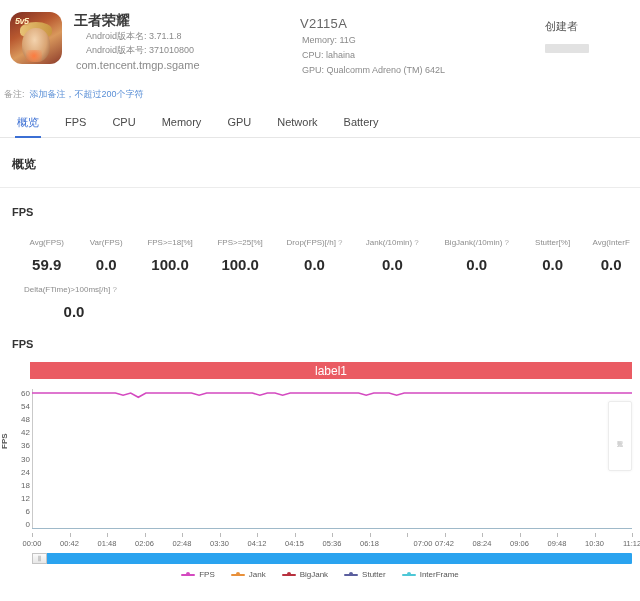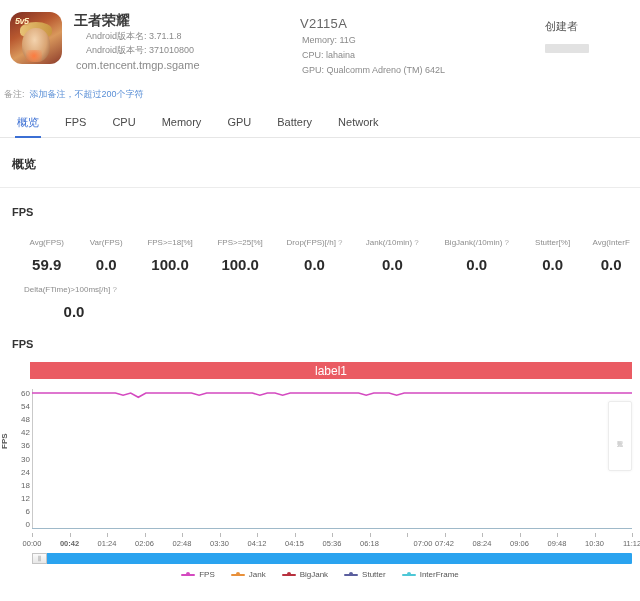--- a/index.html
+++ b/index.html
@@ -199,22 +199,22 @@
   <span class="remark-label">备注:</span>
   <span class="remark-link">添加备注，不超过200个字符</span>
 </div>
 
 <div class="tabbar">
   <div class="tab active">概览</div>
   <div class="tab">FPS</div>
   <div class="tab">CPU</div>
   <div class="tab">Memory</div>
   <div class="tab">GPU</div>
+  <div class="tab">Network</div>
   <div class="tab">Battery</div>
-  <div class="tab">Network</div>
 </div>
 
 <div class="section-title">概览</div>
 <div class="divider"></div>
 
 <div class="block-title">FPS</div>
 
 <div class="metrics">
   <div class="metric-row">
     <div class="metric" style="width:64px">
@@ -295,23 +295,23 @@
 
     <div class="tooltip-box">
       <span class="tooltip-text">暂无数据</span>
     </div>
   </div>
 
   <div class="xticks" id="xticks">
       <div class="xtick-mark" style="left: 0%;"></div>
       <div class="xtick" style="left: 0%;">00:00</div>
       <div class="xtick-mark" style="left: 6.25%;"></div>
-      <div class="xtick" style="left: 6.25%; font-weight: bold;">00:42</div>
+      <div class="xtick" style="left: 6.25%;">00:42</div>
       <div class="xtick-mark" style="left: 12.5%;"></div>
-      <div class="xtick" style="left: 12.5%;">01:24</div>
+      <div class="xtick" style="left: 12.5%;">01:48</div>
       <div class="xtick-mark" style="left: 18.75%;"></div>
       <div class="xtick" style="left: 18.75%;">02:06</div>
       <div class="xtick-mark" style="left: 25%;"></div>
       <div class="xtick" style="left: 25%;">02:48</div>
       <div class="xtick-mark" style="left: 31.25%;"></div>
       <div class="xtick" style="left: 31.25%;">03:30</div>
       <div class="xtick-mark" style="left: 37.5%;"></div>
       <div class="xtick" style="left: 37.5%;">04:12</div>
       <div class="xtick-mark" style="left: 43.75%;"></div>
       <div class="xtick" style="left: 43.75%;">04:15</div>

